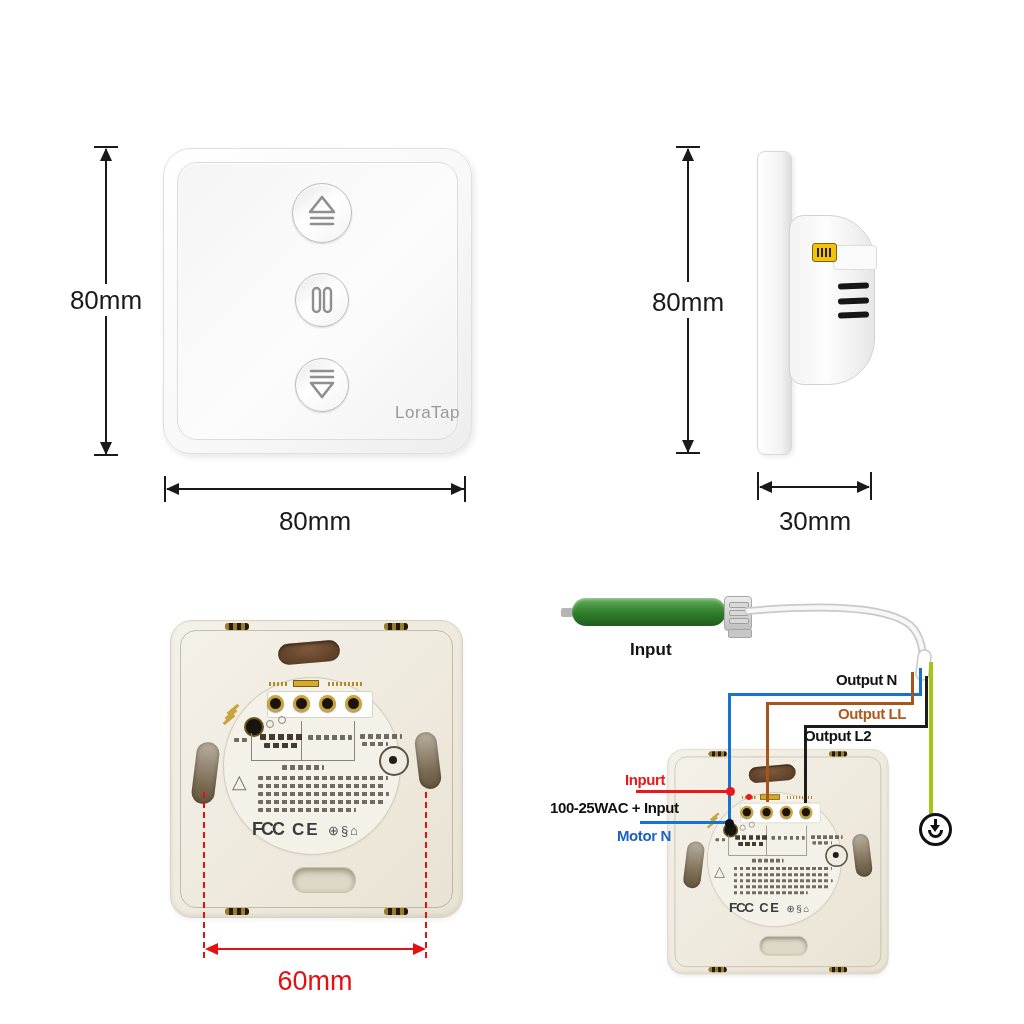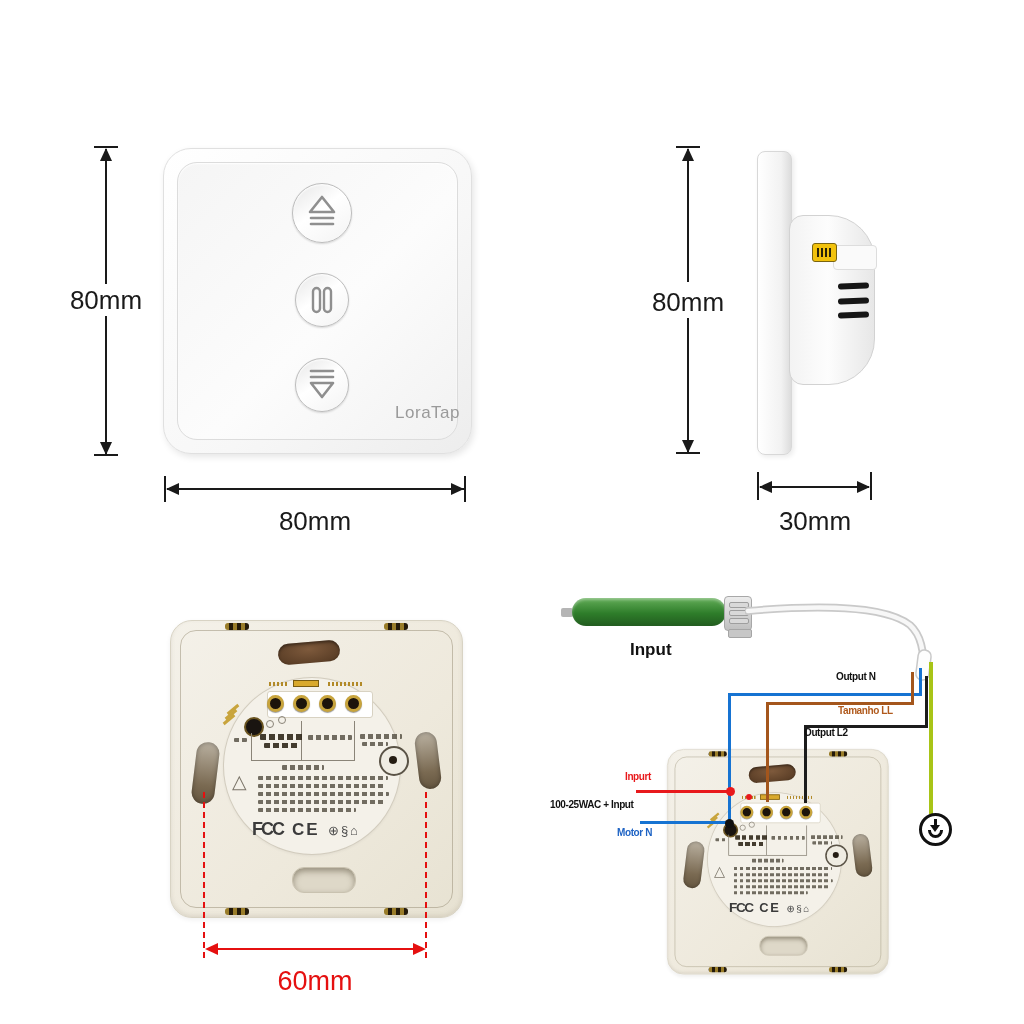--- a/index.html
+++ b/index.html
@@ -87,21 +87,21 @@
   .bv-pline{position:absolute;background:#8a8478;}
   .greek{position:absolute;border-radius:1px;
     background:repeating-linear-gradient(90deg,rgba(80,75,62,.8) 0 5px,transparent 5px 8px);filter:blur(.4px);}
   .greek.bold{background:repeating-linear-gradient(90deg,rgba(48,40,26,.9) 0 6px,transparent 6px 9px);filter:blur(.3px);}
   .bv-warn{position:absolute;left:62px;top:150px;font-size:19px;color:#7c766a;}
   .bv-fcc{position:absolute;left:82px;top:199px;font-size:18px;font-weight:bold;letter-spacing:-2px;color:#3b3b3b;filter:blur(.2px);}
   .bv-ce{position:absolute;left:122px;top:200px;font-size:17px;font-weight:bold;letter-spacing:2px;color:#3b3b3b;filter:blur(.2px);}
   .bv-glyphs{position:absolute;left:158px;top:203px;font-size:13px;color:#4a4a4a;letter-spacing:2px;filter:blur(.2px);}
   
   .wseg{position:absolute;}
-  .wlabel{position:absolute;font-weight:bold;font-size:10px;letter-spacing:-.4px;color:#111;white-space:nowrap;}
+  .wlabel{position:absolute;font-weight:bold;font-size:15px;letter-spacing:-.4px;color:#111;white-space:nowrap;}
   .dot{position:absolute;border-radius:50%;}
   .motor-body{position:absolute;left:572px;top:598px;width:154px;height:28px;border-radius:14px;
     background:linear-gradient(180deg,#63ad58 0%,#2e7d2a 55%,#225c1f 100%);box-shadow:inset 0 2px 3px rgba(255,255,255,.35);}
   .motor-pin{position:absolute;left:561px;top:608px;width:12px;height:9px;border-radius:2px;background:#b5b5b5;}
   .motor-head{position:absolute;left:724px;top:596px;width:26px;height:33px;border-radius:4px;
     background:linear-gradient(180deg,#ececec,#bfbfbf);border:1px solid #a8a8a8;}
   .motor-head i{position:absolute;left:4px;width:18px;height:4px;background:#d9d9d9;border:1px solid #9e9e9e;border-radius:2px;}
   .motor-bracket{position:absolute;left:728px;top:629px;width:22px;height:7px;border-radius:2px;background:#c7c7c7;border:1px solid #a5a5a5;}
   .ground{position:absolute;left:919px;top:813px;width:27px;height:27px;border-radius:50%;
     border:3px solid #111;box-sizing:content-box;background:#fff;}
@@ -319,21 +319,21 @@
   <div class="wseg" style="left:806px;top:725px;width:122px;height:3px;background:#1c1c1c"></div>
   <div class="wseg" style="left:804px;top:725px;width:3px;height:78px;background:#1c1c1c"></div>
   <div class="wseg" style="left:929px;top:662px;width:4px;height:152px;background:#a8c417"></div>
   <div class="wseg" style="left:636px;top:790px;width:95px;height:2.5px;background:#e8191c"></div>
   <div class="wseg" style="left:640px;top:821px;width:90px;height:2.5px;background:#1673d2"></div>
   <div class="dot" style="left:726px;top:787px;width:9px;height:9px;background:#e8191c"></div>
   <div class="dot" style="left:746px;top:794px;width:6px;height:6px;background:#e8191c"></div>
   <div class="dot" style="left:725px;top:819px;width:9px;height:9px;background:#111"></div>
 
   <div class="wlabel" style="left:836px;top:671px">Output N</div>
-  <div class="wlabel" style="left:838px;top:705px;color:#b05a1d">Tamanho LL</div>
+  <div class="wlabel" style="left:838px;top:705px;color:#b05a1d">Output LL</div>
   <div class="wlabel" style="left:804px;top:727px">Output L2</div>
   <div class="wlabel" style="left:625px;top:771px;color:#e8191c">Inpurt</div>
   <div class="wlabel" style="left:550px;top:799px">100-25WAC + Input</div>
   <div class="wlabel" style="left:617px;top:827px;color:#1e63c4">Motor N</div>
 
   <div class="ground">
     <div class="stem"></div>
       <div class="tri"></div>
       <div class="dish"></div>
   </div>

